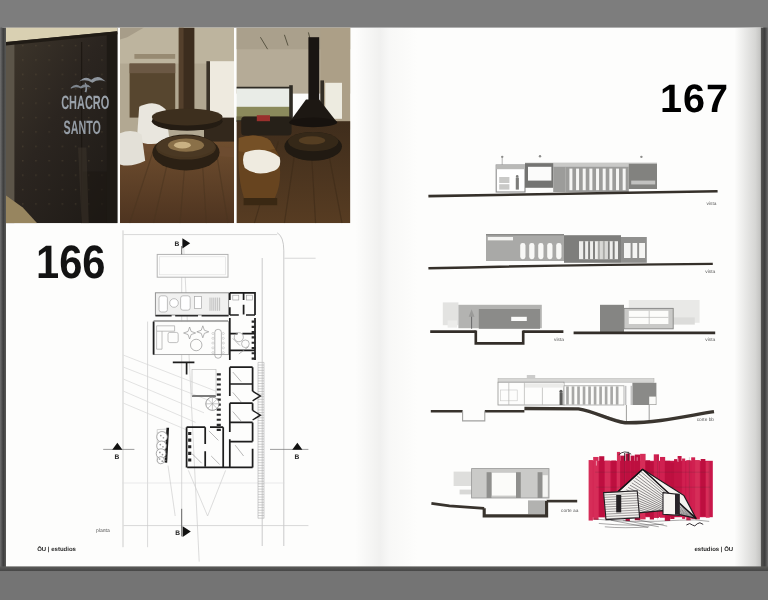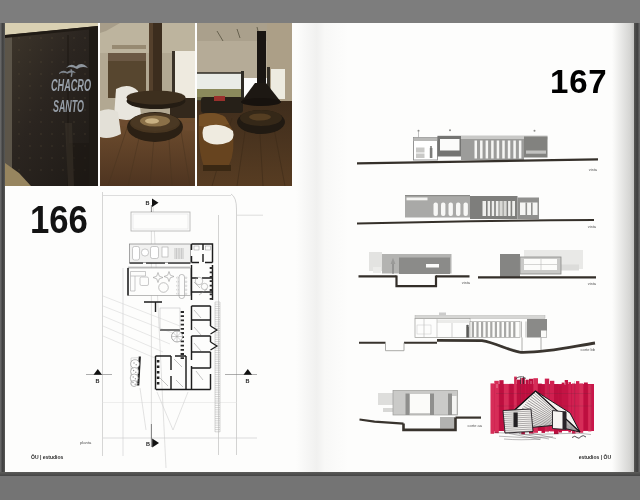--- a/index.html
+++ b/index.html
@@ -22,21 +22,21 @@
   <div class="abs" style="left:634px;top:23px;width:6px;height:451px;background:linear-gradient(90deg,#555553,#3e3e3e 55%,#6e6e6e);"></div>
 
   <div class="abs" style="left:0px;top:472px;width:640px;height:4px;background:linear-gradient(180deg,#5c5c5a,#454545);"></div>
 
   <div class="abs" style="left:0px;top:476px;width:640px;height:24px;background:#747474;"></div>
 
   <div class="abs" style="left:30px;top:198px;font-size:39px;font-weight:bold;color:#131313;transform:scale(0.89,1);transform-origin:0 0;">166</div>
 
   <div class="abs" style="left:550px;top:63px;font-size:33px;font-weight:bold;color:#000000;letter-spacing:0.8px;">167</div>
 
-  <div class="abs" id="photos" style="left:5px;top:23px;width:290px;height:163px;font-style:italic;">
+  <div class="abs" id="photos" style="left:5px;top:23px;width:290px;height:163px;">
 
     <svg class="abs" style="left:0;top:0" width="93" height="163" viewBox="0 0 93 163">
       <defs>
         <linearGradient id="p1bg" x1="0" y1="0" x2="1" y2="1">
           <stop offset="0" stop-color="#3f372c"></stop>
             <stop offset=".45" stop-color="#2b2520"></stop>
             <stop offset="1" stop-color="#1d1915"></stop>
         </linearGradient>
         <pattern id="rivets" width="11" height="12" patternUnits="userSpaceOnUse">
           <circle cx="3" cy="3" r="0.65" fill="#6f6044" opacity="0.8"></circle>

